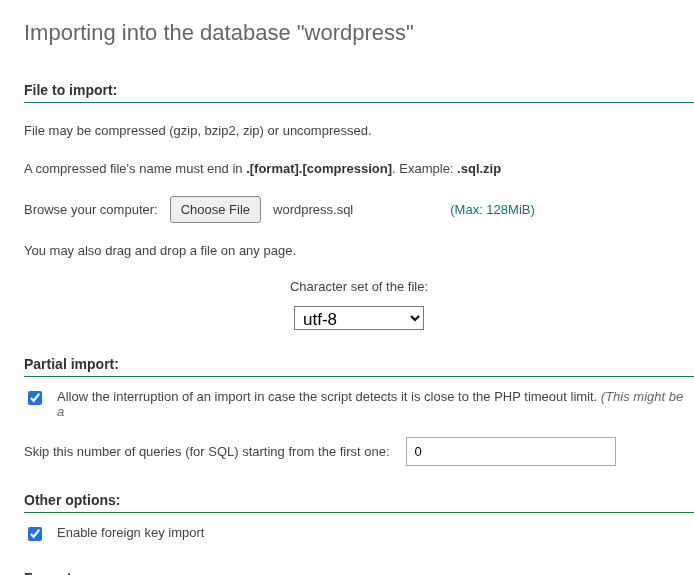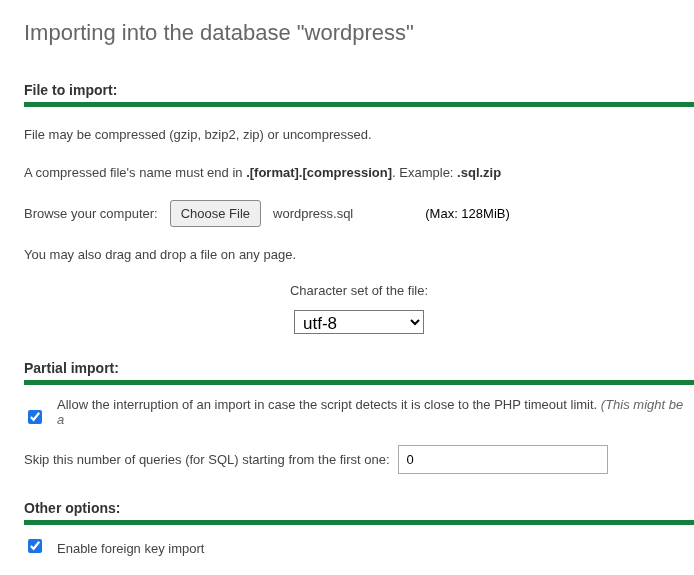--- a/index.html
+++ b/index.html
@@ -15,21 +15,21 @@
     h1 {
       font-size: 22px;
       font-weight: 400;
       color: #666;
       margin: 8px 0 36px 0;
     }
     .section-title {
       font-weight: bold;
       font-size: 14px;
       color: #333;
-      border-bottom: 5px solid #15803d;
+      border-bottom: 1px solid #15803d;
       padding-bottom: 4px;
       margin-top: 26px;
       margin-bottom: 12px;
     }
     .line { margin: 18px 0; color: #444; line-height: 1.5; }
     .browse-row {
       display: flex;
       align-items: center;
       gap: 12px;
       margin: 14px 0;
@@ -37,39 +37,39 @@
     .file-button {
       background: #efefef;
       border: 1px solid #888;
       border-radius: 3px;
       padding: 5px 10px;
       font-size: 13px;
       color: #333;
       cursor: pointer;
     }
     .file-name { color: #444; }
-    .max-size { margin-left: 60px; color: #000000; }
+    .max-size { margin-left: 85px; color: #0f766e; }
     .charset-row { display: flex; align-items: center; gap: 12px; margin: 14px 0 4px 0; flex-direction: column; }
     select {
       font-size: 17px;
       padding: 2px 4px;
       min-width: 130px;
       height: 24px;
       border: 1px solid #777;
       background: #fff;
     }
-    .check-row { display: flex; align-items: flex-end; gap: 12px; margin: 12px 0; }
+    .check-row { display: flex; align-items: flex-start; gap: 12px; margin: 12px 0; }
     input[type="checkbox"] {
       width: 14px; height: 14px;
       accent-color: #1a73e8;
       margin-top: 2px;
       cursor: pointer;
     }
     .italic-hint { font-style: italic; color: #666; }
-    .skip-row { display: flex; align-items: center; gap: 8px; margin: 18px 0 8px 0; }
+    .skip-row { display: flex; align-items: center; gap: 16px; margin: 18px 0 8px 0; }
     input[type="text"] {
       border: 1px solid #aaa;
       padding: 6px 8px;
       font-size: 13px;
       width: 210px;
     }
     .format-select { width: 200px; margin-top: 8px; }
     b { font-weight: bold; color: #333; }
   </style>
 </head>

